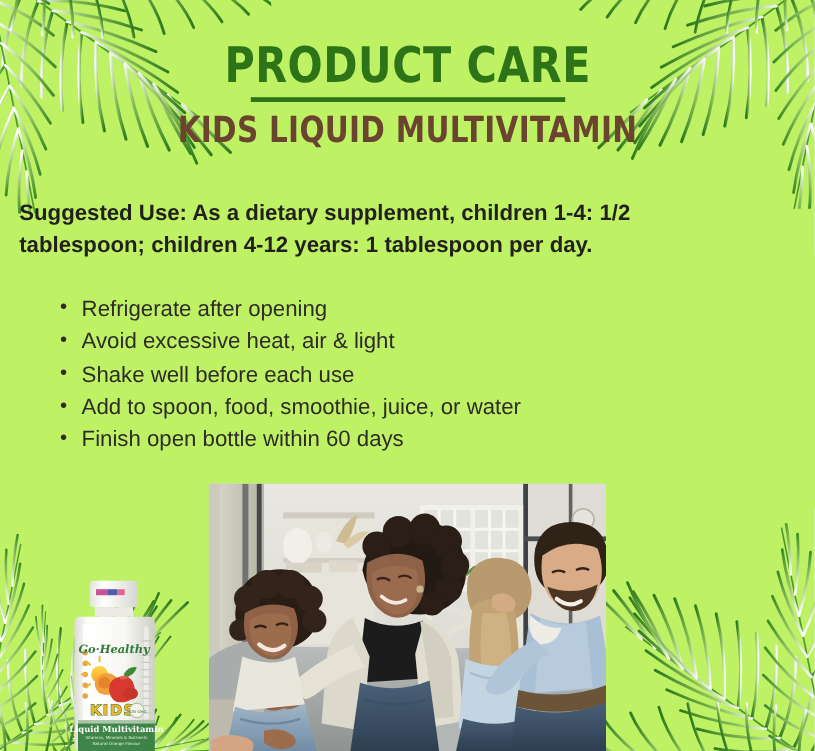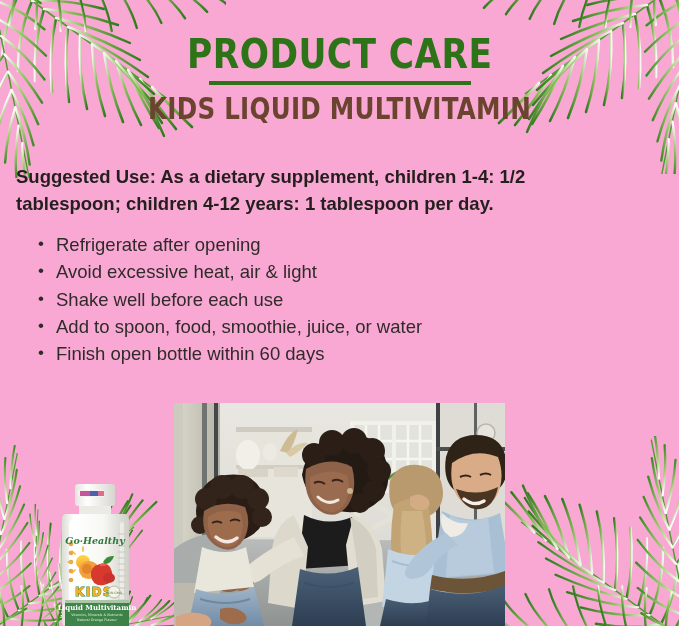--- a/index.html
+++ b/index.html
@@ -5,21 +5,21 @@
   html,body{margin:0;padding:0;}
   body{
     width:679px;height:626px;overflow:hidden;
     background:#faf6f1;
     font-family:"Liberation Sans",sans-serif;
     position:relative;
   }
   #infographic{
     position:absolute;inset:0;
     width:679px;height:626px;
-    background:#f9a8d4;
+    background:#bef264;
     overflow:hidden;
   }
 
   
   .frond-layer{position:absolute;inset:0;pointer-events:none;}
   .frond-tl{position:absolute;left:-34px;top:-52px;width:260px;height:230px;}
   .frond-tr{position:absolute;right:-40px;top:-56px;width:250px;height:230px;transform:scaleX(-1);}
   .frond-bl{position:absolute;left:-22px;bottom:-34px;width:215px;height:215px;transform:scaleY(-1);}
   .frond-br{position:absolute;right:-30px;bottom:-40px;width:235px;height:230px;transform:scale(-1,-1);}
   .frond-bl2{position:absolute;left:36px;bottom:-10px;width:150px;height:150px;transform:scaleY(-1) rotate(8deg);}
@@ -60,21 +60,21 @@
 
   
   .suggested{
     position:absolute;left:16px;top:144px;width:560px;
     font-size:18.5px;line-height:1.5;
     color:#231f1c;
     font-weight:700;
   }
   .care-list{
     position:absolute;left:34px;top:227px;width:520px;
-    margin:4px;padding:0;list-style:none;
+    margin:16px;padding:0;list-style:none;
   }
   .care-list li{
     position:relative;
     padding-left:18px;
     font-size:18.5px;
     line-height:27.3px;
     color:#2f2b28;
     font-weight:400;
     white-space:nowrap;
   }

